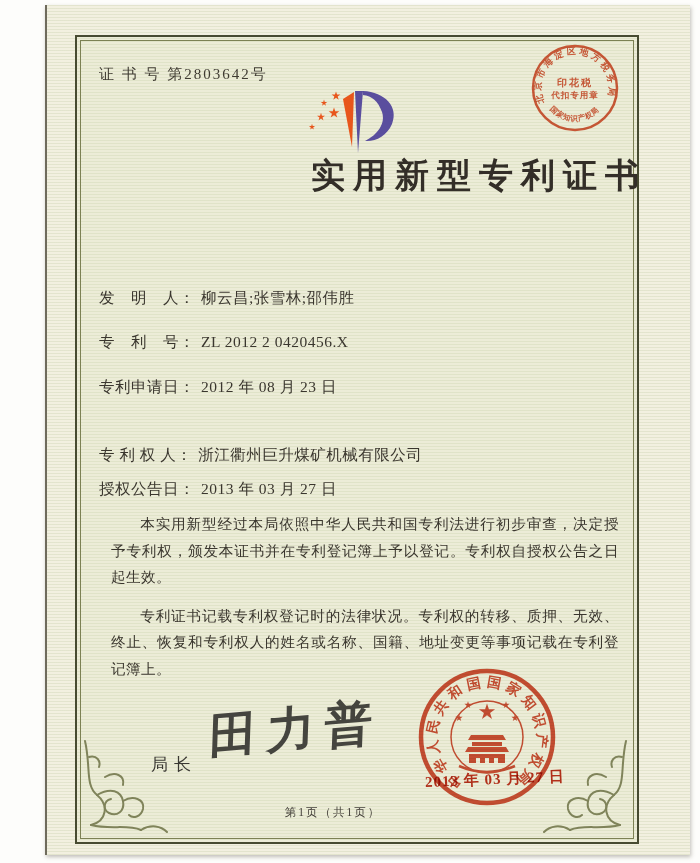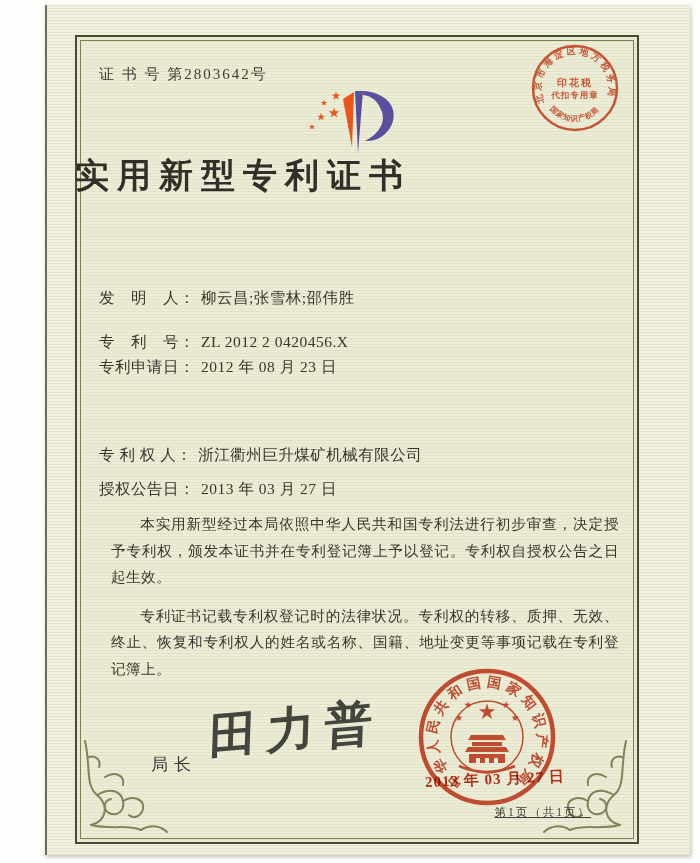--- a/index.html
+++ b/index.html
@@ -24,21 +24,21 @@
   }
   .frame::before{
     content:"";position:absolute;left:3px;top:3px;right:3px;bottom:3px;
     border:1px solid #7c8154;
   }
   .cert-no{
     position:absolute;left:52px;top:60px;font-size:15px;color:#3f3b32;
     letter-spacing:2px;
   }
   .title{
-    position:absolute;left:28px;top:148px;width:560px;text-align:left;
+    position:absolute;left:40px;top:148px;width:560px;text-align:right;
     font-size:34px;font-weight:bold;color:#332e28;letter-spacing:8px;
   }
   .field{
     position:absolute;left:52px;width:530px;font-size:15.5px;color:#3a362e;
     white-space:nowrap;letter-spacing:0.5px;
   }
   .field .lbl{color:#3a362e;}
   .field .val{margin-left:6px;}
   .body-text{
     position:absolute;left:52px;top:494px;width:532px;
@@ -58,22 +58,22 @@
   }
   .stamp{position:absolute;mix-blend-mode:multiply;opacity:0.92;}
   .tax-stamp{left:473px;top:28px;}
   .sipo-seal{left:355px;top:647px;}
   .seal-date{
     position:absolute;left:378px;top:764px;width:185px;
     font-size:15px;font-weight:bold;color:#c2331e;letter-spacing:1px;
     transform:rotate(-2.5deg);mix-blend-mode:multiply;white-space:nowrap;
   }
   .footer{
-    position:absolute;left:28px;top:800px;width:516px;text-align:right;
-    font-size:11.5px;color:#44403a;letter-spacing:2px;text-decoration:underline;
+    position:absolute;left:28px;top:800px;width:516px;text-align:center;
+    font-size:11.5px;color:#44403a;letter-spacing:2px;
   }
   .flourish{position:absolute;opacity:0.85;}
   .flourish-left{left:30px;top:728px;}
   .flourish-right{left:492px;top:728px;transform:scaleX(-1);}
 </style>
 </head>
 <body>
 
 <div class="page">
 
@@ -137,21 +137,21 @@
   </svg>
 
   <div class="title">实用新型专利证书</div>
 
   <div class="field" style="top:283px">
     <span class="lbl">发　明　人：</span><span class="val">柳云昌;张雪林;邵伟胜</span>
   </div>
   <div class="field" style="top:327px">
     <span class="lbl">专　利　号：</span><span class="val">ZL 2012 2 0420456.X</span>
   </div>
-  <div class="field" style="top:352px">
+  <div class="field" style="top:372px">
     <span class="lbl">专利申请日：</span><span class="val">2012 年 08 月 23 日</span>
   </div>
   <div class="field" style="top:440px">
     <span class="lbl">专 利 权 人：</span><span class="val">浙江衢州巨升煤矿机械有限公司</span>
   </div>
   <div class="field" style="top:474px">
     <span class="lbl">授权公告日：</span><span class="val">2013 年 03 月 27 日</span>
   </div>
 
   <div class="body-text">

